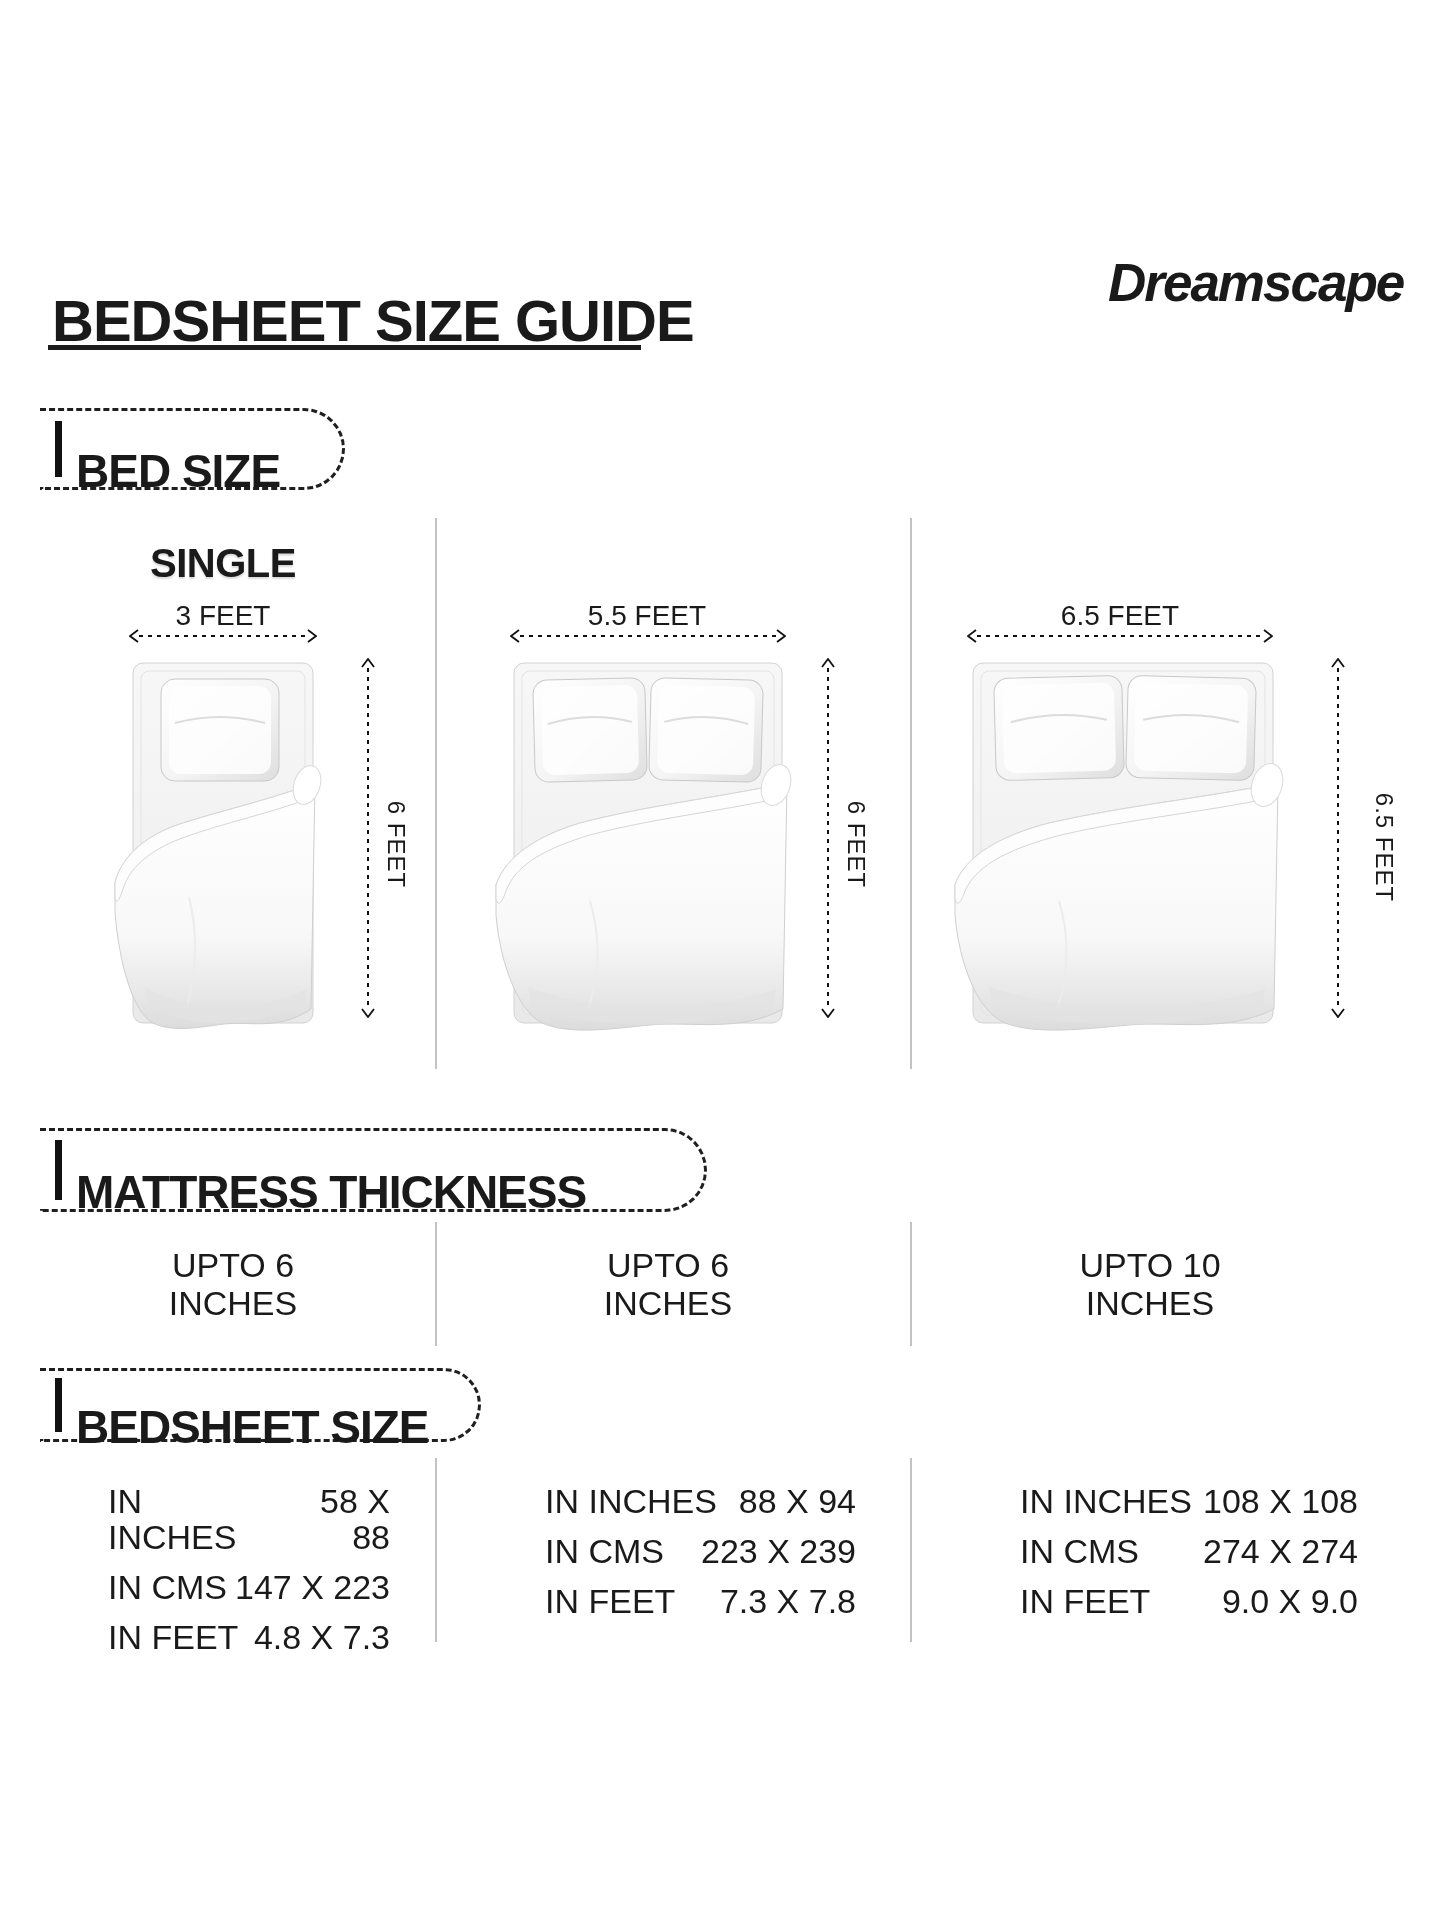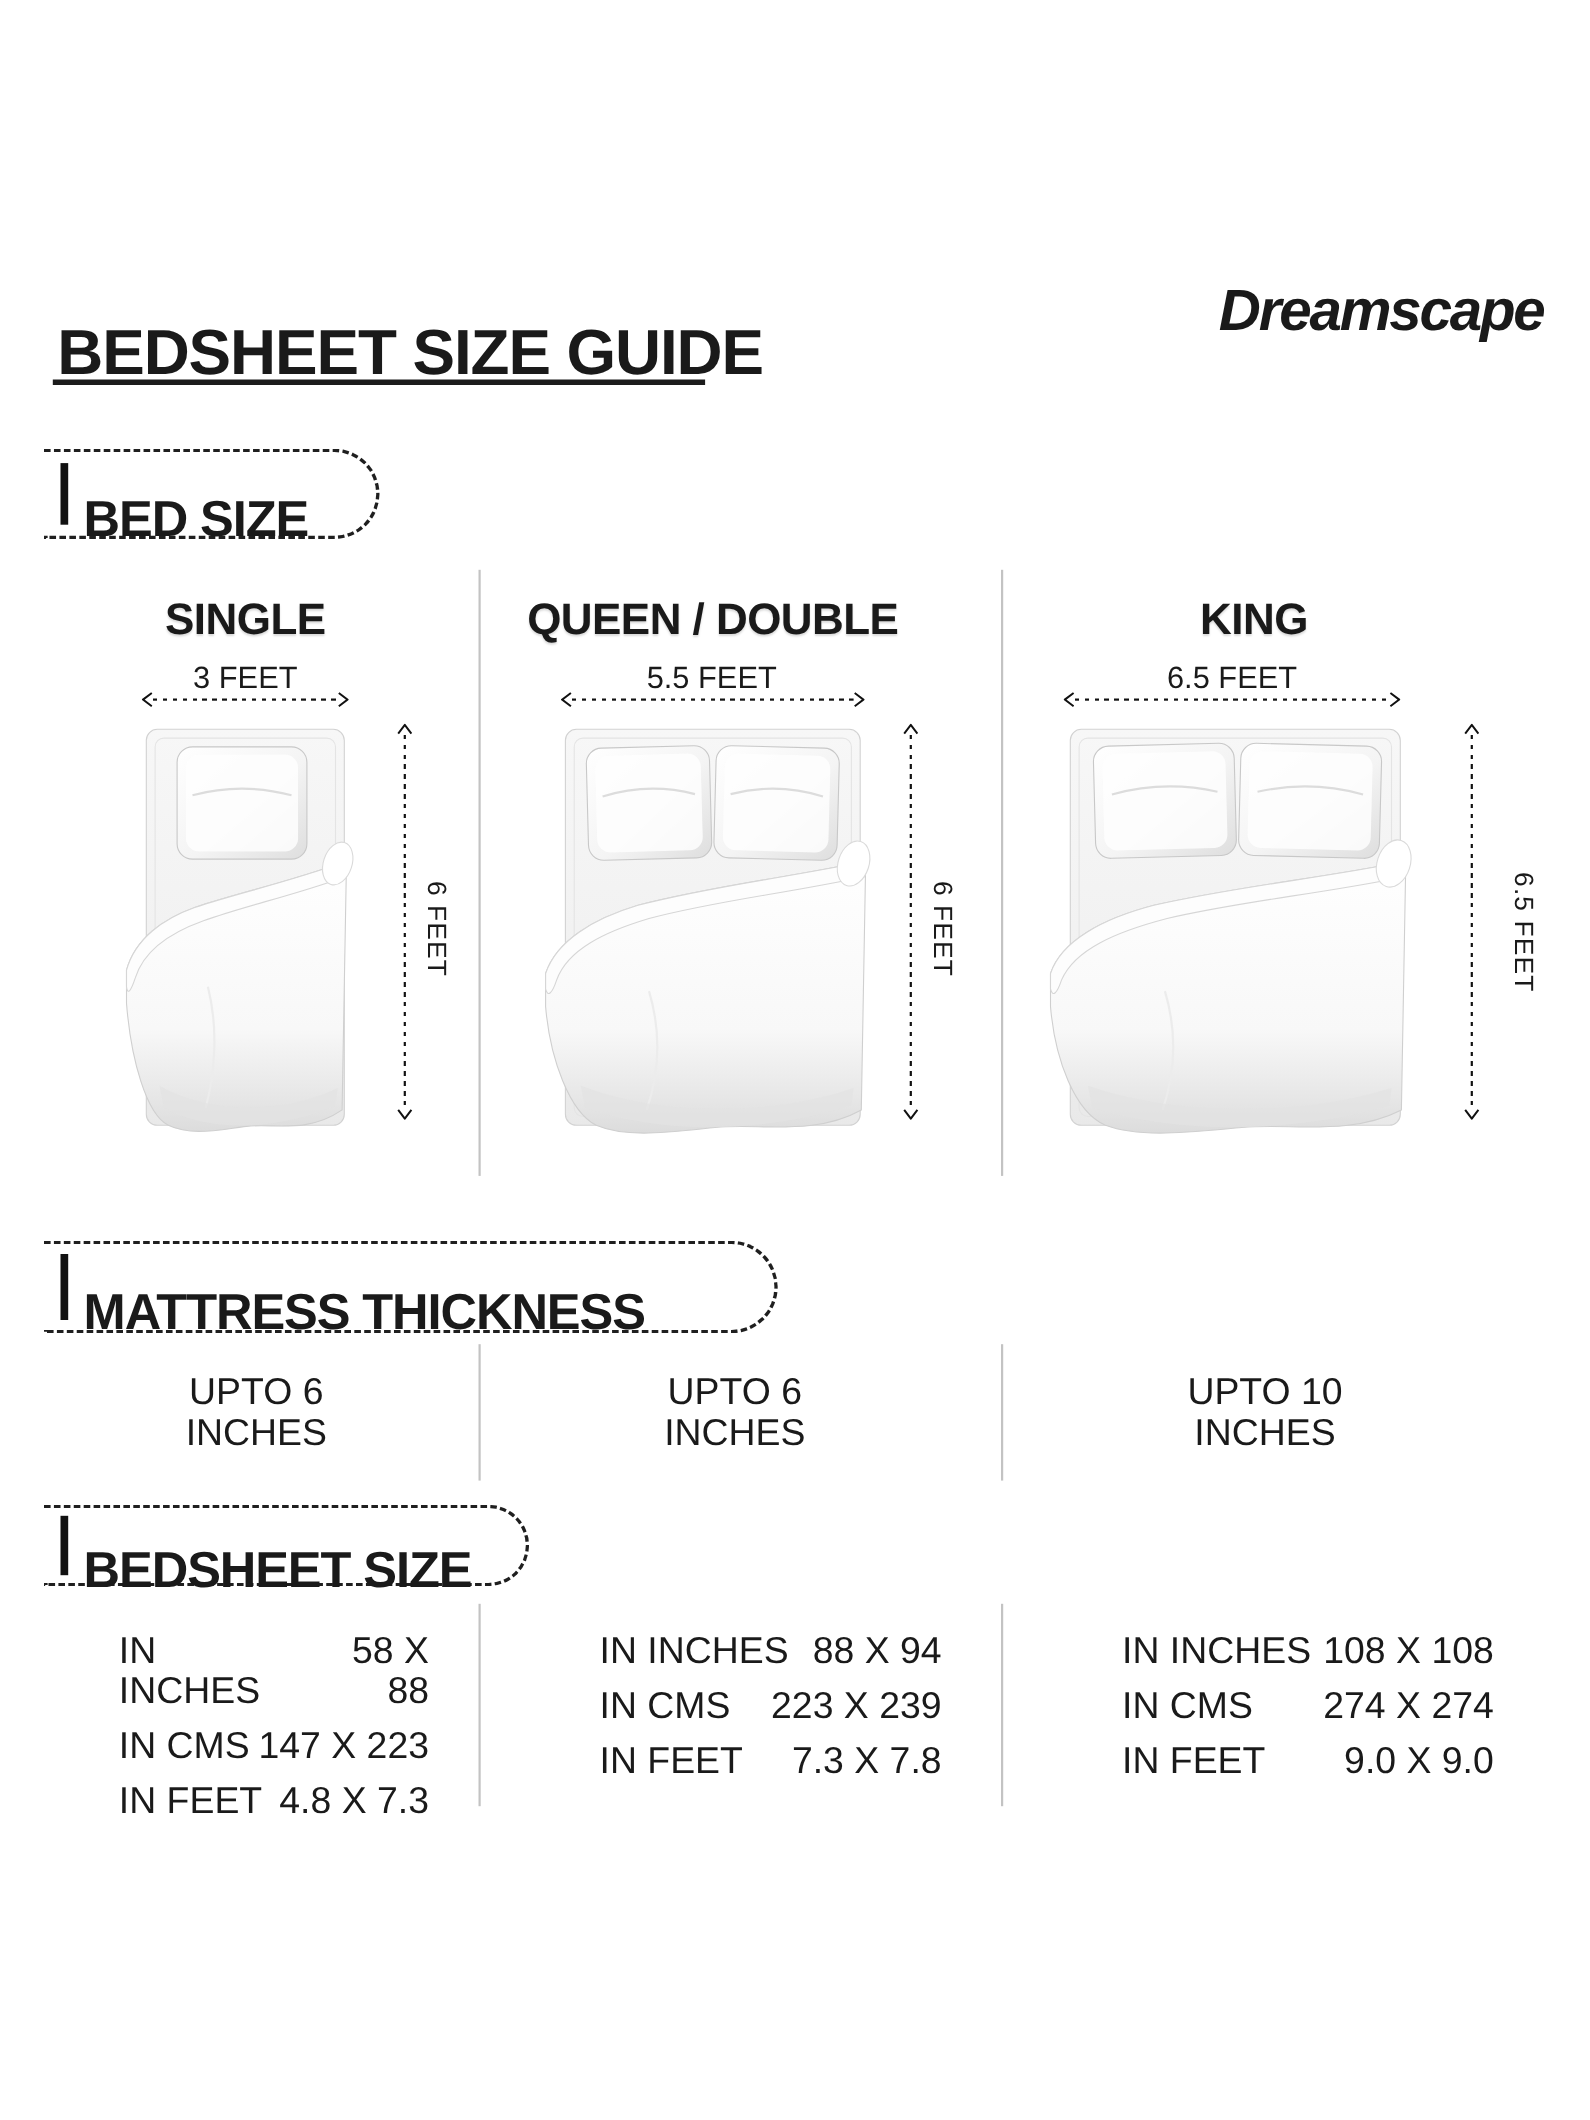--- a/index.html
+++ b/index.html
@@ -79,22 +79,20 @@
   </div>
 
   <div class="abs vdiv" style="left:435px;top:518px;height:551px;"></div>
   <div class="abs vdiv" style="left:910px;top:518px;height:551px;"></div>
   <div class="abs vdiv" style="left:435px;top:1222px;height:124px;"></div>
   <div class="abs vdiv" style="left:910px;top:1222px;height:124px;"></div>
   <div class="abs vdiv" style="left:435px;top:1458px;height:184px;"></div>
   <div class="abs vdiv" style="left:910px;top:1458px;height:184px;"></div>
 
   <div class="abs col-header" style="left:98px;top:541px;width:250px;">SINGLE</div>
-  <div class="abs col-header" style="left:448px;top:541px;width:400px;">QUEEN / DOUBLE</div>
-  <div class="abs col-header" style="left:1015px;top:541px;width:250px;">KING</div>
 
   <div class="abs wlabel" style="left:123px;top:600px;width:200px;">3 FEET</div>
   <div class="abs wlabel" style="left:547px;top:600px;width:200px;">5.5 FEET</div>
   <div class="abs wlabel" style="left:1020px;top:600px;width:200px;">6.5 FEET</div>
 
   <div class="abs arrow-h" style="left:129px;top:628px;width:188px;">
     <svg width="10" height="16">
         <polyline points="9,2 1,8 9,14" fill="none" stroke="#111" stroke-width="1.8"></polyline>
       </svg>
     <div class="dash"></div>

